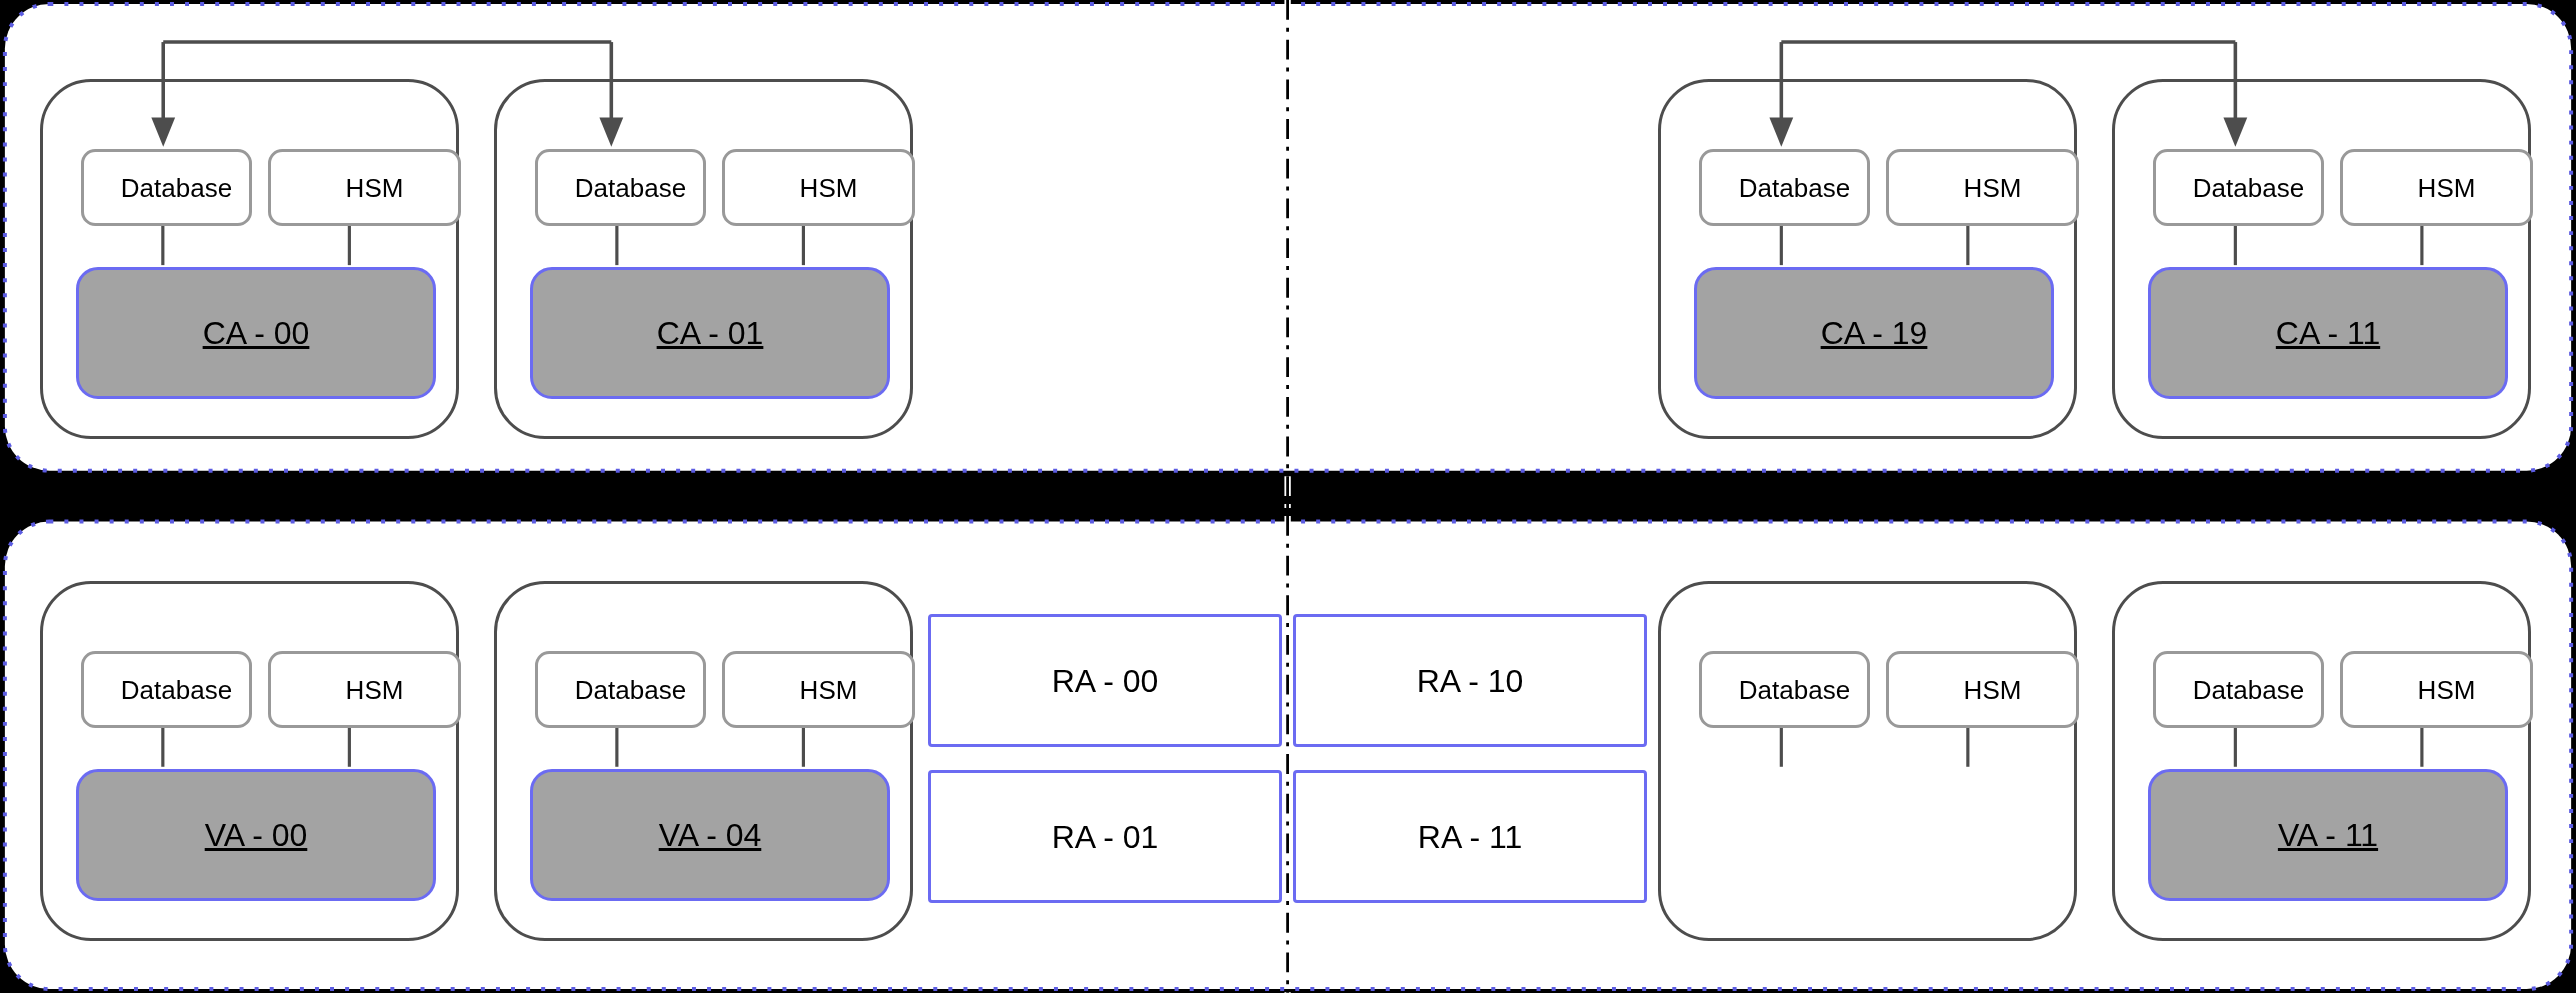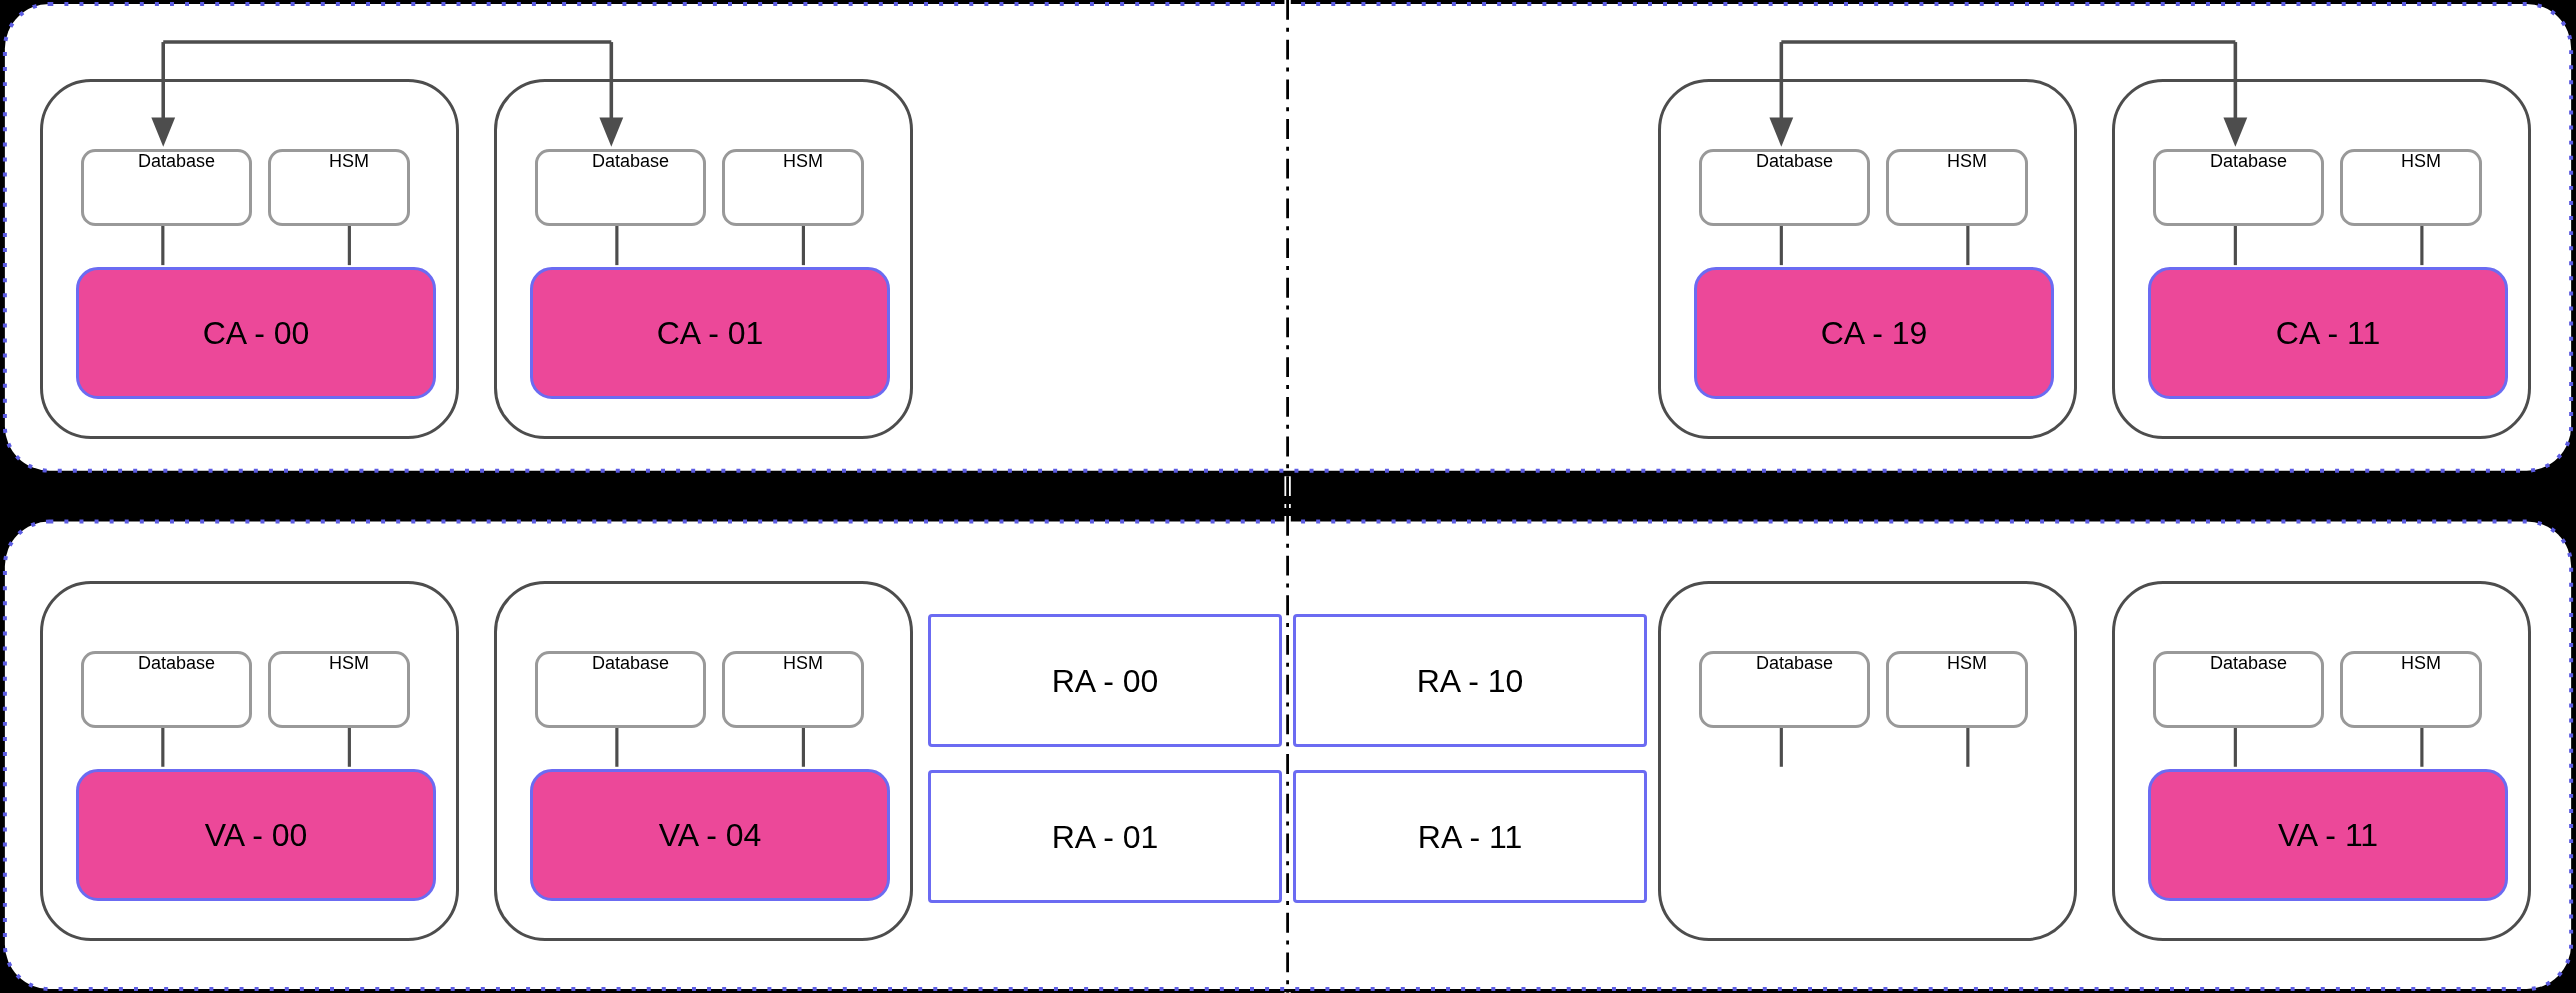--- a/index.html
+++ b/index.html
@@ -28,30 +28,30 @@
   .arrow-head{fill:var(--connector);stroke:none;}
   .stub{stroke:var(--connector);stroke-width:4;}
   .cluster{
     position:absolute;width:419px;height:360px;
     border:3.2px solid var(--cluster-border);border-radius:51px;
     background:transparent;
   }
   .box{
     position:absolute;background:#ffffff;
     border:3.2px solid var(--component-border);border-radius:14.3px;
-    display:flex;align-items:flex-start;justify-content:center;
-    font-size:18px;line-height:1;padding-left:20px;
+    display:flex;align-items:center;justify-content:center;
+    font-size:26px;line-height:1;padding-left:20px;
   }
   .box.db{left:38px;top:67px;width:171px;height:77px;}
-  .box.hsm{left:225px;top:67px;width:142px;height:77px;}
+  .box.hsm{left:225px;top:67px;width:193px;height:77px;}
   .node{
     position:absolute;left:33px;top:185px;width:360px;height:132px;
-    background:#ec4899;border:3.2px solid var(--node-border);border-radius:22px;
+    background:#a3a3a3;border:3.2px solid var(--node-border);border-radius:22px;
     display:flex;align-items:center;justify-content:center;
-    font-size:32px;line-height:1;
+    font-size:32px;line-height:1;text-decoration:underline;
   }
   .ra{
     position:absolute;width:354px;height:133px;
     background:#ffffff;border:3.2px solid var(--node-border);border-radius:4px;
     display:flex;align-items:center;justify-content:center;
     font-size:32px;line-height:1;
   }
 </style>
 </head>
 <body>

